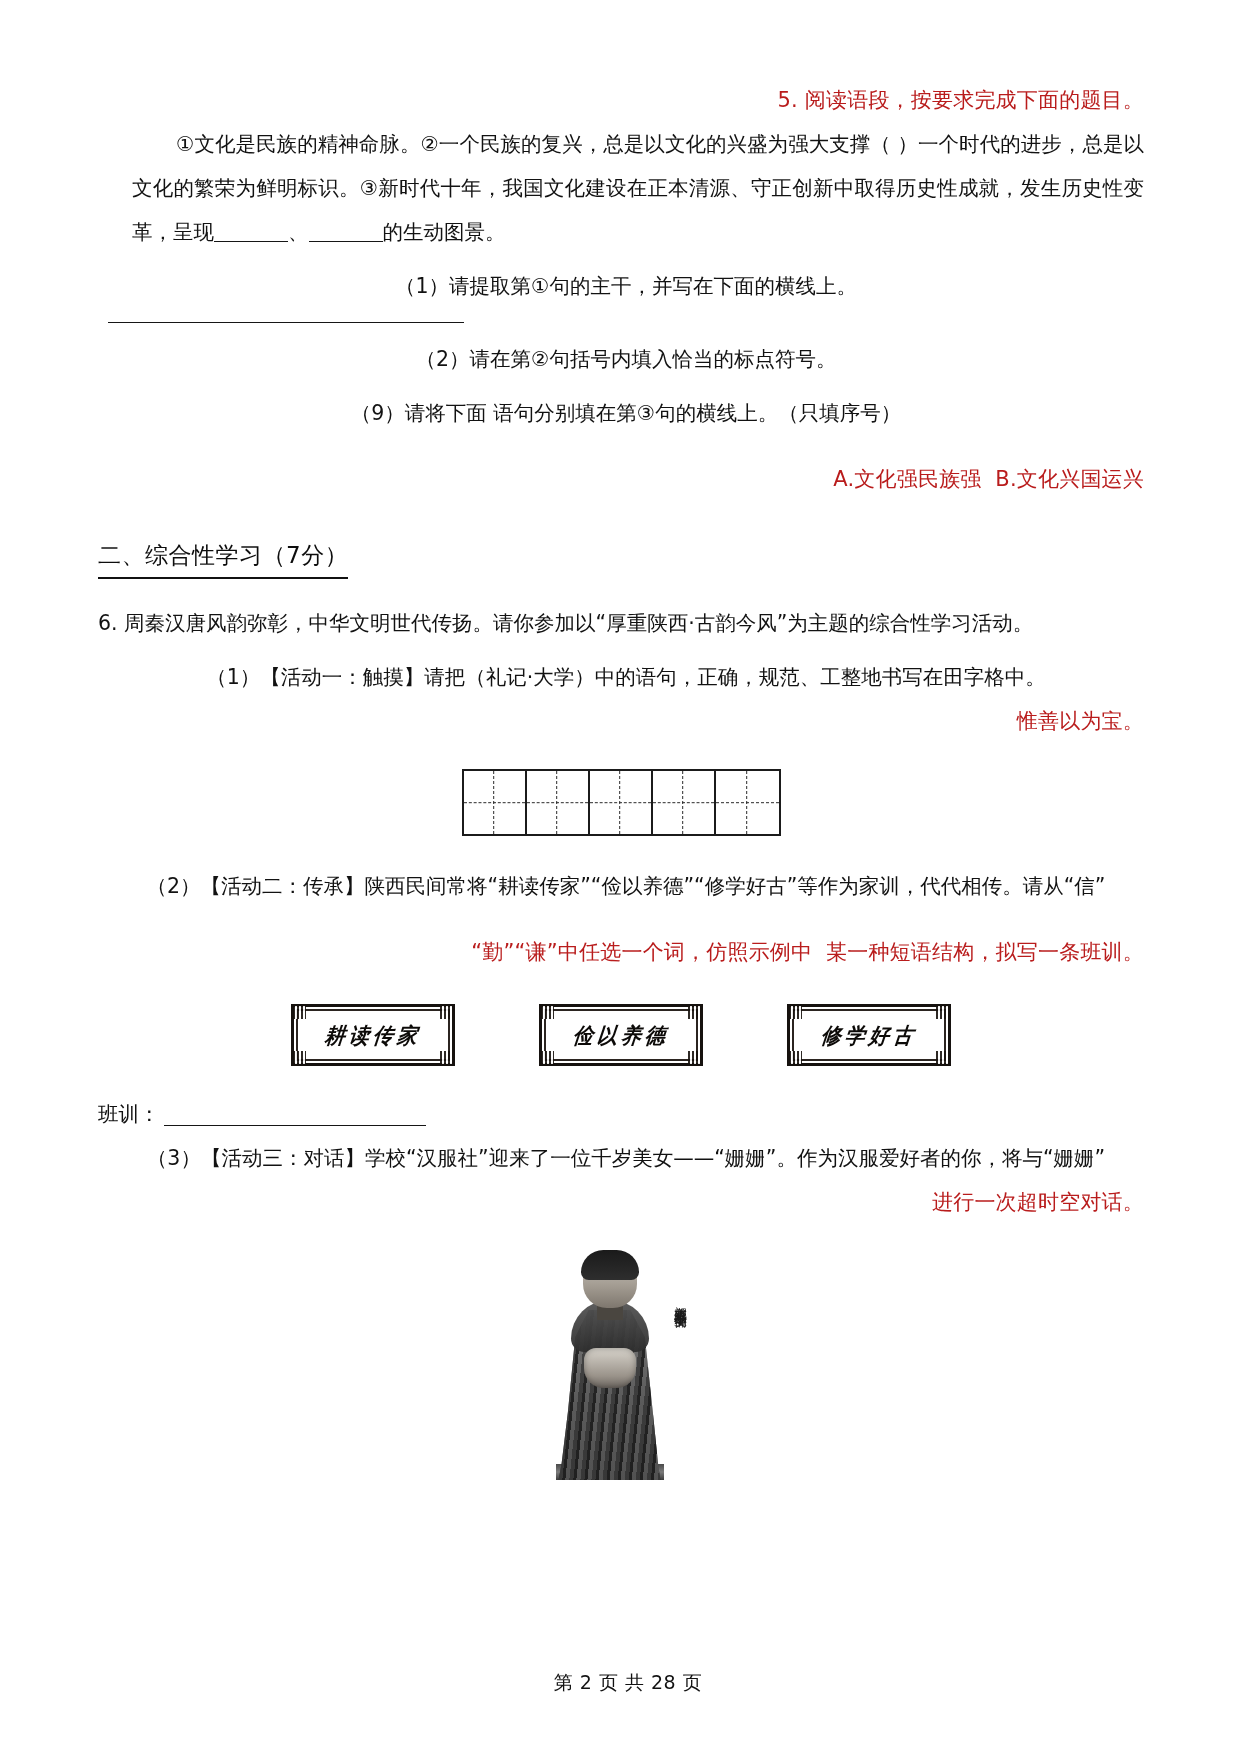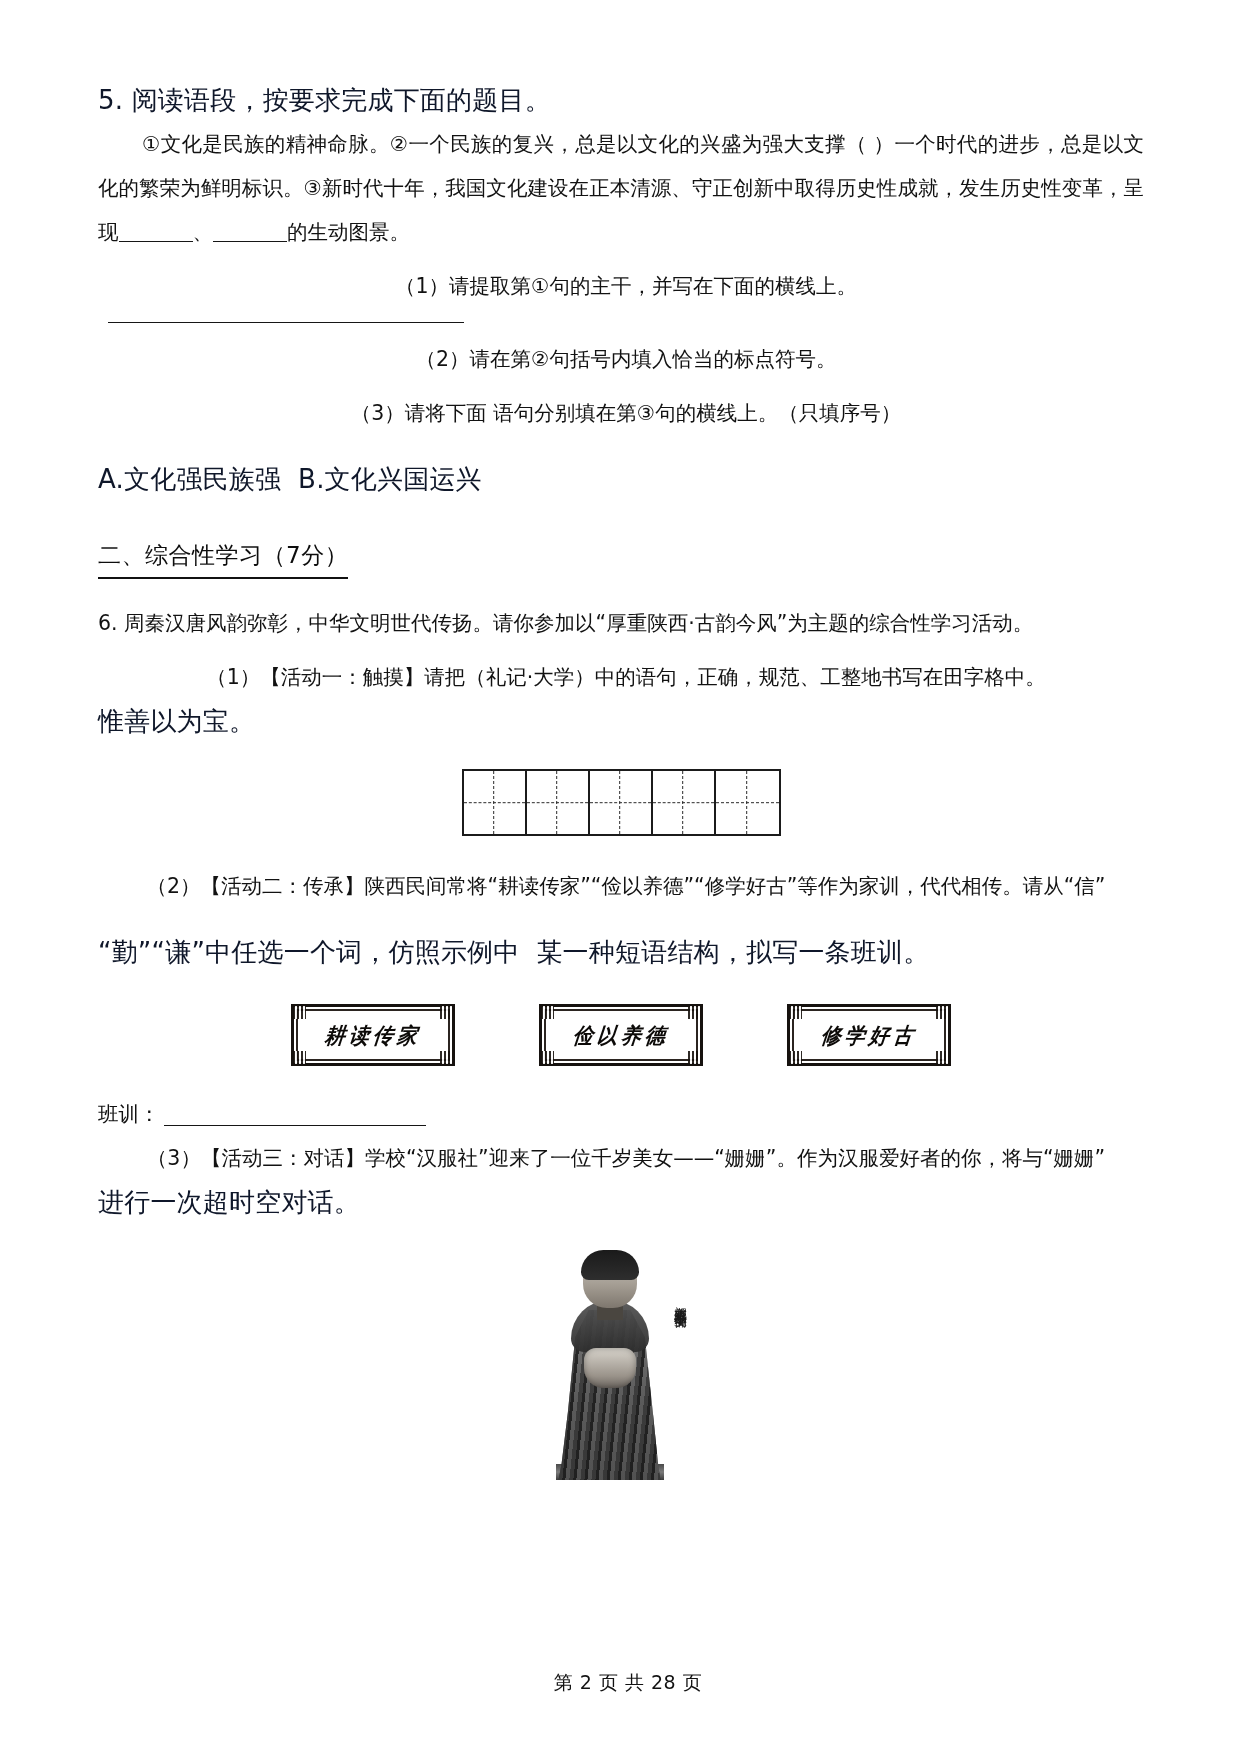--- a/index.html
+++ b/index.html
@@ -23,34 +23,35 @@
   }
   .content {
     position: absolute;
     left: 98px;
     top: 78px;
     width: 1046px;
   }
 
   
   .line {
-    font-size: 26px;
+    font-size: 21px;
     line-height: 44px;
     letter-spacing: 0.2px;
     white-space: pre-wrap;
-    color: #0f172a;
+    color: #b91c1c;
+    text-align: right;
   }
   .para {
     font-size: 20.5px;
     line-height: 44px;
     text-align: justify;
     text-justify: inter-ideograph;
     color: #121212;
   }
-  .indent2 { text-indent: 44px; }
+  .indent2 { text-indent: 44px; margin-left: 34px; }
   .sub-item {
     font-size: 20.5px;
     line-height: 44px;
     padding-left: 10px;
     color: #121212;
     text-align: center;
   }
   .gap-sm { height: 10px; }
   .gap-md { height: 22px; }
   .gap-lg { height: 34px; }
@@ -327,21 +328,21 @@
 
     <div class="sub-item">（1）请提取第①句的主干，并写在下面的横线上。</div>
     <div class="answer-rule"></div>
 
     <div class="gap-sm"></div>
 
     <div class="sub-item">（2）请在第②句括号内填入恰当的标点符号。</div>
 
     <div class="gap-sm"></div>
 
-    <div class="sub-item">（3）请将下面  语句分别填在第③句的横线上。（只填序号）</div>
+    <div class="sub-item">（9）请将下面  语句分别填在第③句的横线上。（只填序号）</div>
 
     <div class="gap-md"></div>
 
     <div class="line">A.文化强民族强  B.文化兴国运兴</div>
 
     <div class="gap-lg"></div>
 
     <div>
       <span class="section-head">二、综合性学习（7分）</span>
     </div>

